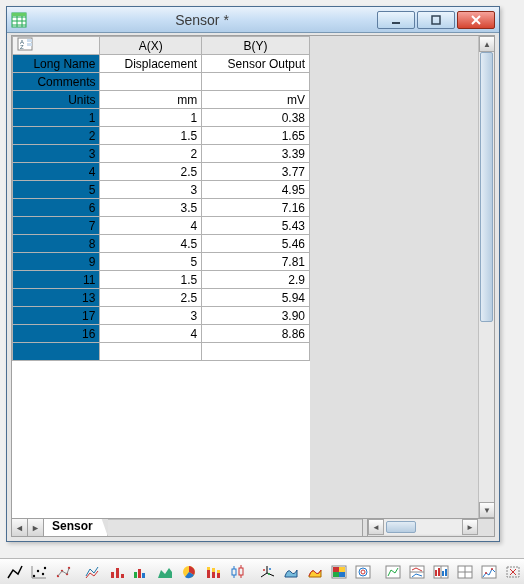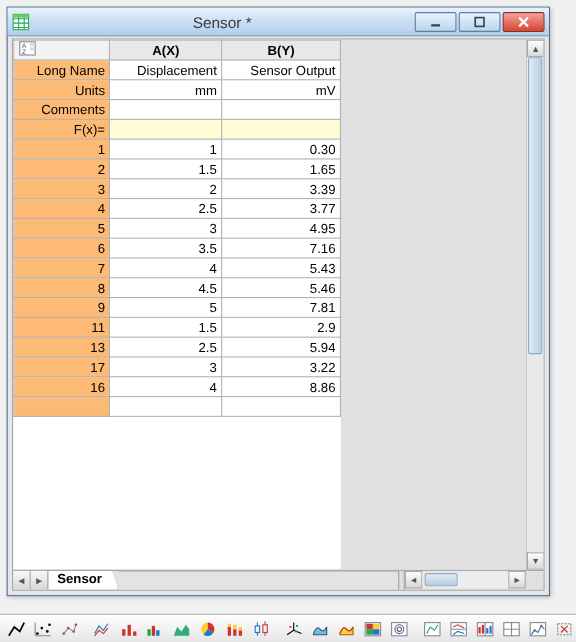--- a/index.html
+++ b/index.html
@@ -93,26 +93,26 @@
   }
   .corner {
     width: 86px;
     background:#f2f2f2;
     text-align:left;
     padding:2px;
   }
   .colhdr {
     background: #e8e8e8;
     text-align:center;
-    font-weight:bold;
+    font-weight:normal;
     width: 100px;
   }
   .colhdr.colB { width: 106px;}
   .rowhdr {
-    background: #fdba74;
+    background: #0369a1;
     text-align: right;
     width:86px;
   }
   .labelcell { background:#fff; text-align:right;}
   .fxcell { background:#fdfcd5; }
   .sparkcell { background:#fff; height:36px !important; text-align:center;}
   .sparkcell svg { width:88px; height:28px;}
   .datacell { background:#fff; text-align:right;}
   .tabstrip {
     height:18px; display:flex; align-items:stretch;
@@ -219,40 +219,35 @@
             </td>
             <th class="colhdr">A(X)</th>
             <th class="colhdr colB">B(Y)</th>
           </tr>
           <tr>
             <td class="rowhdr">Long Name</td>
             <td class="labelcell">Displacement</td>
             <td class="labelcell">Sensor Output</td>
           </tr>
           <tr>
-            <td class="rowhdr">Units</td>
-            <td class="labelcell">mm</td>
-            <td class="labelcell">mV</td>
-          </tr>
-          <tr>
             <td class="rowhdr">Comments</td>
             <td class="labelcell"></td>
             <td class="labelcell"></td>
           </tr>
           <tr>
-            <td class="rowhdr">F(x)=</td>
-            <td class="fxcell"></td>
-            <td class="fxcell"></td>
+            <td class="rowhdr">Units</td>
+            <td class="labelcell">mm</td>
+            <td class="labelcell">mV</td>
           </tr>
           </tbody>
             <tbody id="data-rows">
               <tr>
                 <td class="rowhdr">1</td>
                 <td class="datacell">1</td>
-                <td class="datacell">0.30</td>
+                <td class="datacell">0.38</td>
               </tr>
               <tr>
                 <td class="rowhdr">2</td>
                 <td class="datacell">1.5</td>
                 <td class="datacell">1.65</td>
               </tr>
               <tr>
                 <td class="rowhdr">3</td>
                 <td class="datacell">2</td>
                 <td class="datacell">3.39</td>
@@ -293,21 +288,21 @@
                 <td class="datacell">2.9</td>
               </tr>
               <tr>
                 <td class="rowhdr">13</td>
                 <td class="datacell">2.5</td>
                 <td class="datacell">5.94</td>
               </tr>
               <tr>
                 <td class="rowhdr">17</td>
                 <td class="datacell">3</td>
-                <td class="datacell">3.22</td>
+                <td class="datacell">3.90</td>
               </tr>
               <tr>
                 <td class="rowhdr">16</td>
                 <td class="datacell">4</td>
                 <td class="datacell">8.86</td>
               </tr>
             </tbody>
           <tbody>
               <tr>
             <td class="rowhdr" style="color:#999"></td>

